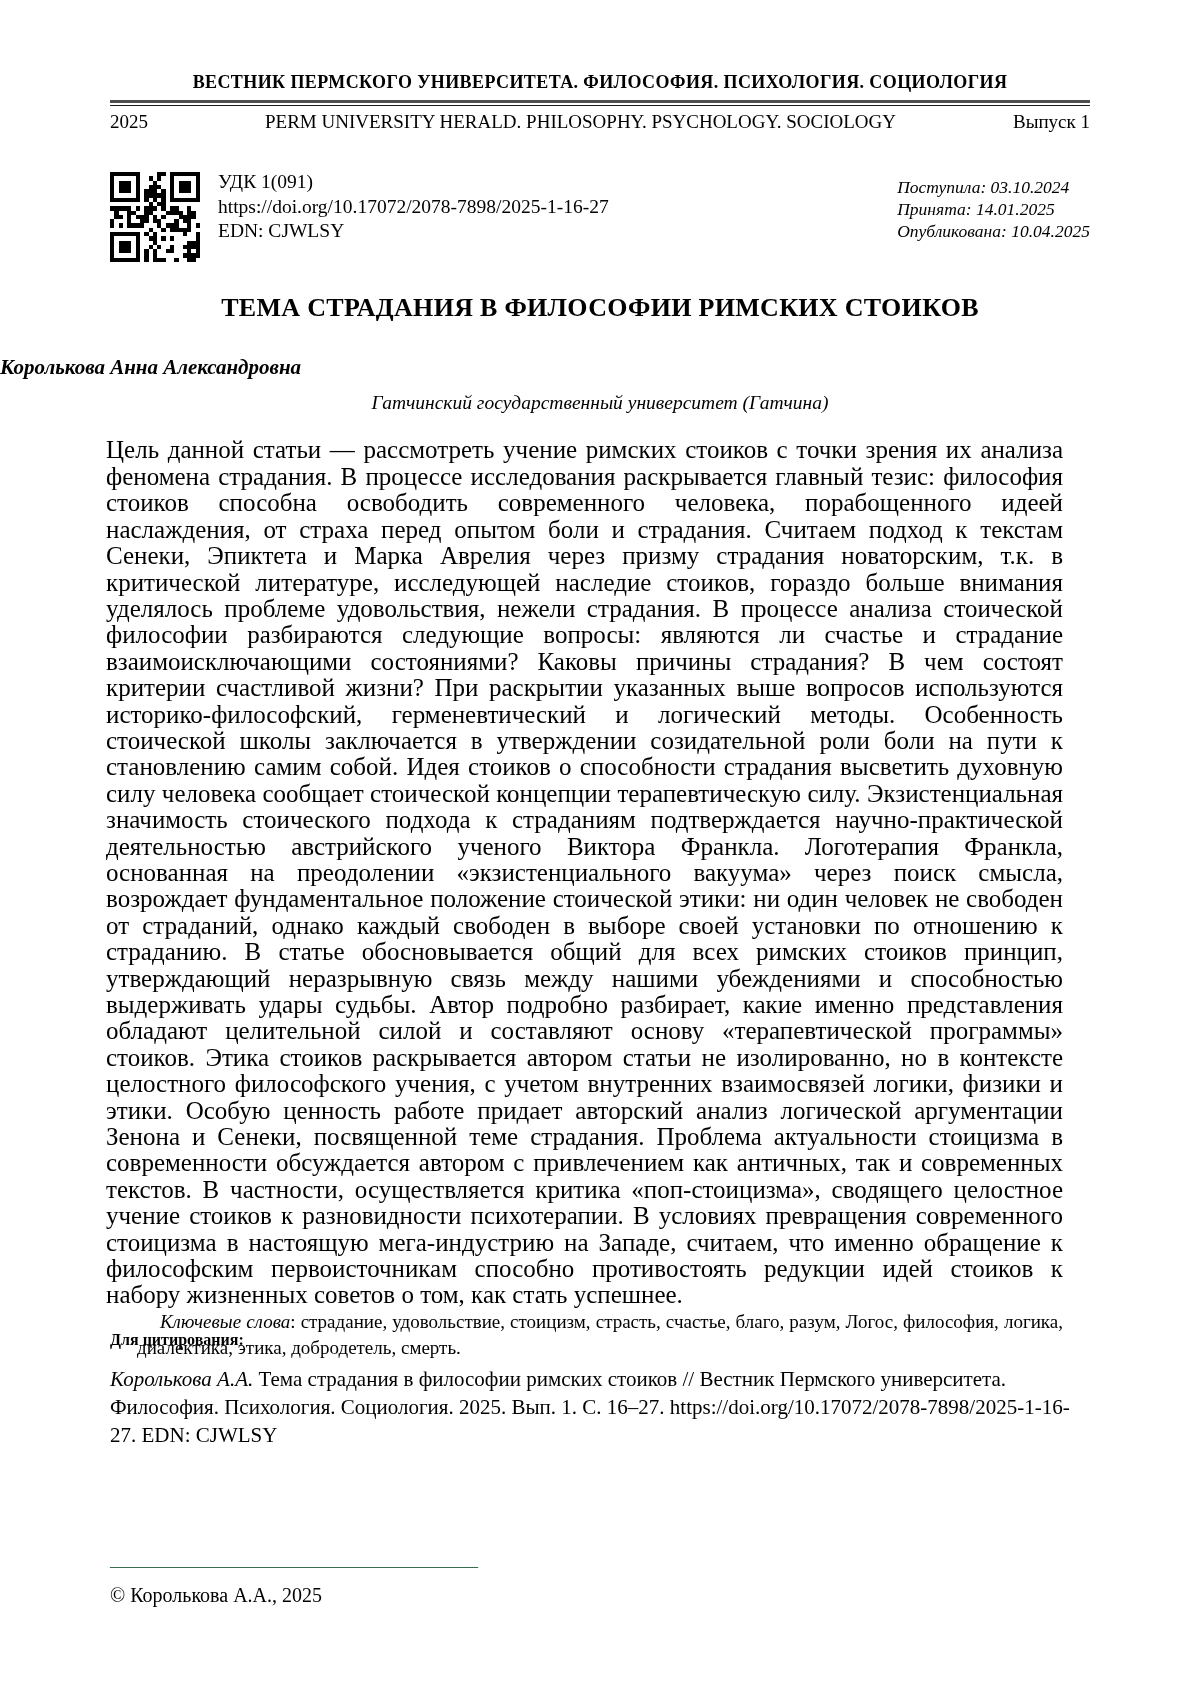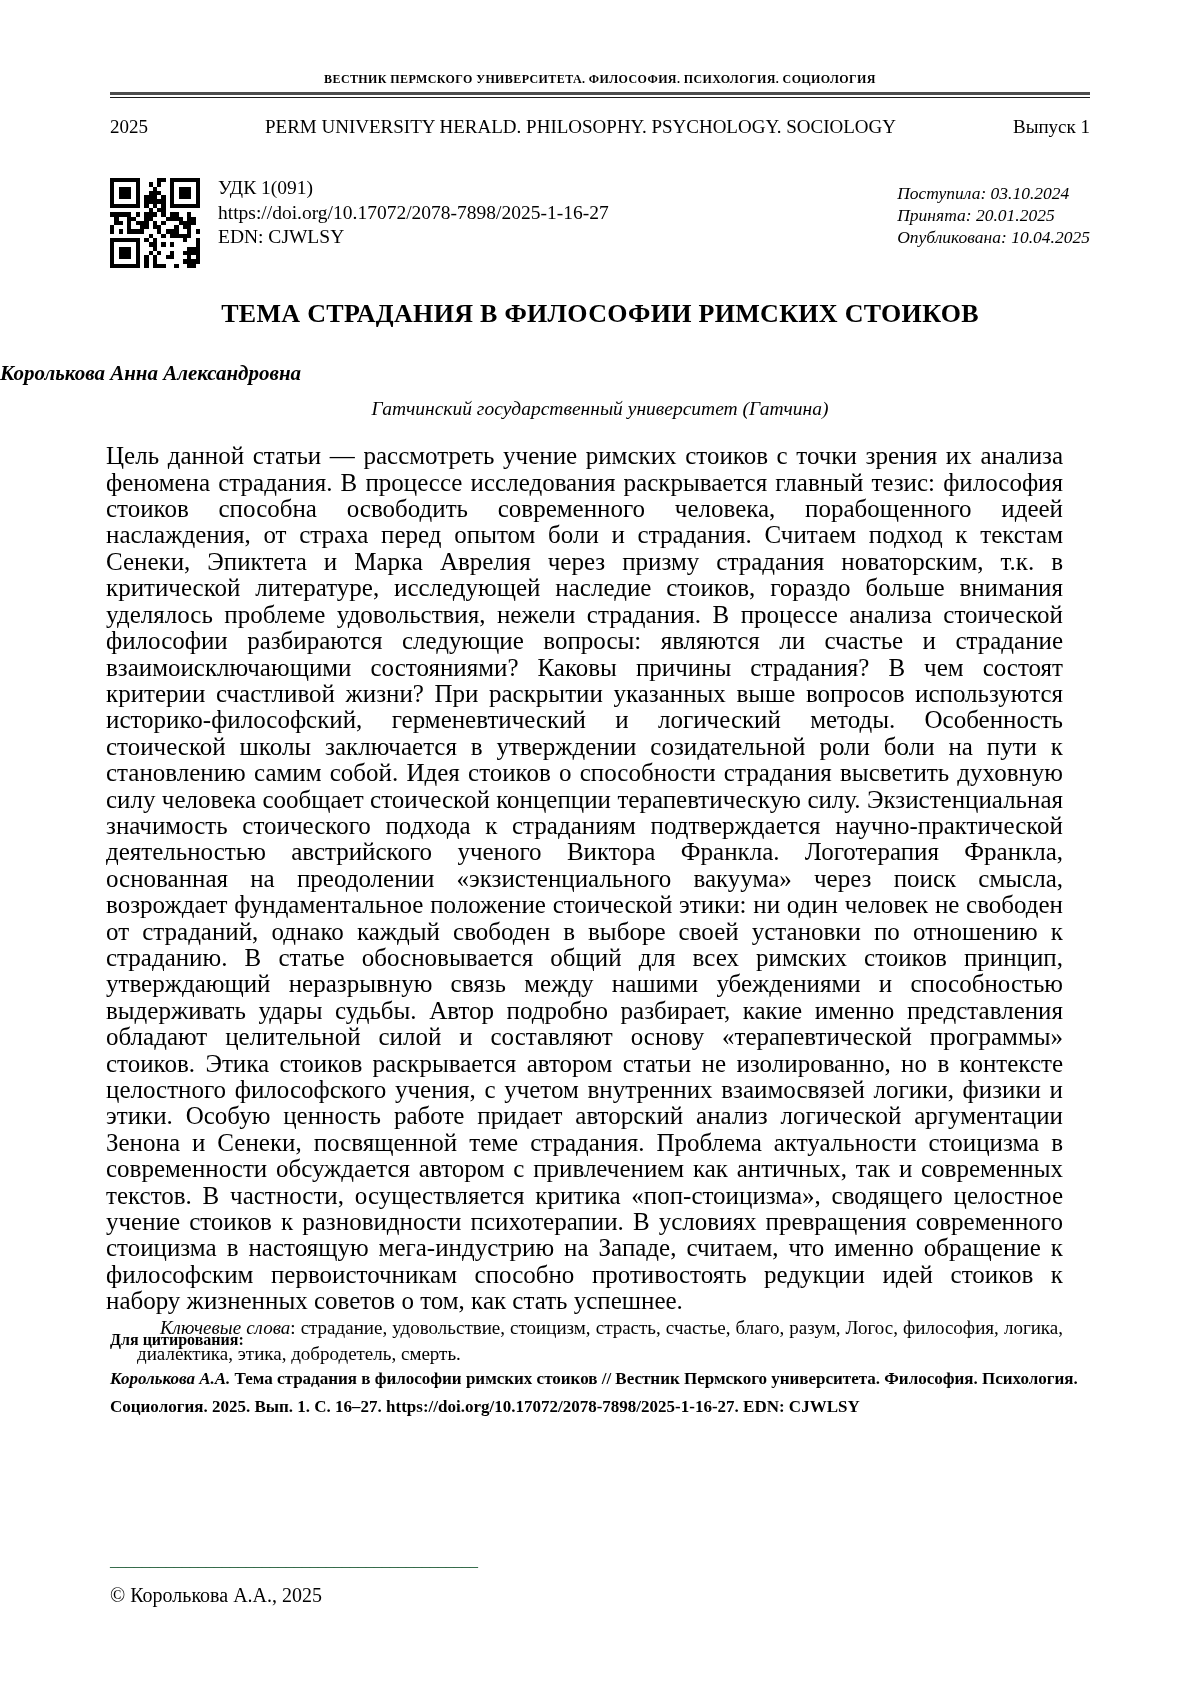--- a/index.html
+++ b/index.html
@@ -6,30 +6,30 @@
   .page{
     position:relative;
     width:1200px;height:1697px;
     background:#ffffff;color:#000;
     font-family:"Liberation Serif","DejaVu Serif",serif;
     overflow:hidden;
   }
   
   .hdr{padding-top:72px;}
   .jt-ru{
-    text-align:center;font-weight:bold;font-size:12px;line-height:1.2;
+    text-align:center;font-weight:bold;font-size:18px;line-height:1.2;
     letter-spacing:0.4px;
   }
   .header-rule{
     margin:6px 110px 0 110px;height:2px;
     border-top:3.5px solid #4d4d4d;border-bottom:1.5px solid #1a1a1a;
   }
   .header-row{
     display:flex;align-items:baseline;
-    margin:17px 110px 0 110px;font-size:19px;line-height:1.3;
+    margin:4px 110px 0 110px;font-size:19px;line-height:1.3;
   }
   .header-row .jt-en{flex:1;text-align:center;}
   
   .meta{margin:36px 110px 0 110px;display:flex;}
   .qr{width:90px;height:90px;margin-top:2px;flex:0 0 auto;}
   .udc-block{margin-left:18px;font-size:19.5px;line-height:24.5px;}
   .dates{
     margin-left:auto;font-style:italic;
     font-size:17.5px;line-height:22px;padding-top:6px;
   }
@@ -46,21 +46,21 @@
     font-size:25px;line-height:26.4px;
   }
   .keywords{
     margin:0 137px;text-align:justify;
     font-size:19px;line-height:26.4px;
   }
   .kw-label{font-style:italic;margin-left:23px;}
   
   .citation{position:absolute;left:110px;right:108px;top:1331px;}
   .cite-label{font-weight:bold;font-size:16px;}
-  .cite-text{margin:16px 0 0 0;font-size:17px;line-height:28px;text-align:left;font-weight:bold;}
+  .cite-text{margin:16px 0 0 0;font-size:21px;line-height:28px;text-align:left;}
   .it{font-style:italic;}
   
   .footer{position:absolute;left:110px;top:1548px;}
   .footer-rule{font-size:16px;line-height:26px;white-space:nowrap;color:#14532d;}
   .copyright{font-size:20px;margin-top:10px;}
 </style>
 </head>
 <body>
 
 <div class="page">
@@ -303,21 +303,21 @@
         <rect x="18" y="20" width="1" height="1" fill="#000"></rect>
         <rect x="19" y="20" width="1" height="1" fill="#000"></rect>
       </svg>
     <div class="udc-block">
       <div>УДК 1(091)</div>
       <div>https://doi.org/10.17072/2078-7898/2025-1-16-27</div>
       <div>EDN: CJWLSY</div>
     </div>
     <div class="dates">
       <div>Поступила: 03.10.2024</div>
-      <div>Принята: 20.01.2025</div>
+      <div>Принята: 14.01.2025</div>
       <div>Опубликована: 10.04.2025</div>
     </div>
   </section>
 
   <h1 class="art-title">ТЕМА СТРАДАНИЯ В ФИЛОСОФИИ РИМСКИХ СТОИКОВ</h1>
 
   <div class="author">Королькова Анна Александровна</div>
 
   <div class="affiliation">Гатчинский государственный университет (Гатчина)</div>
 

